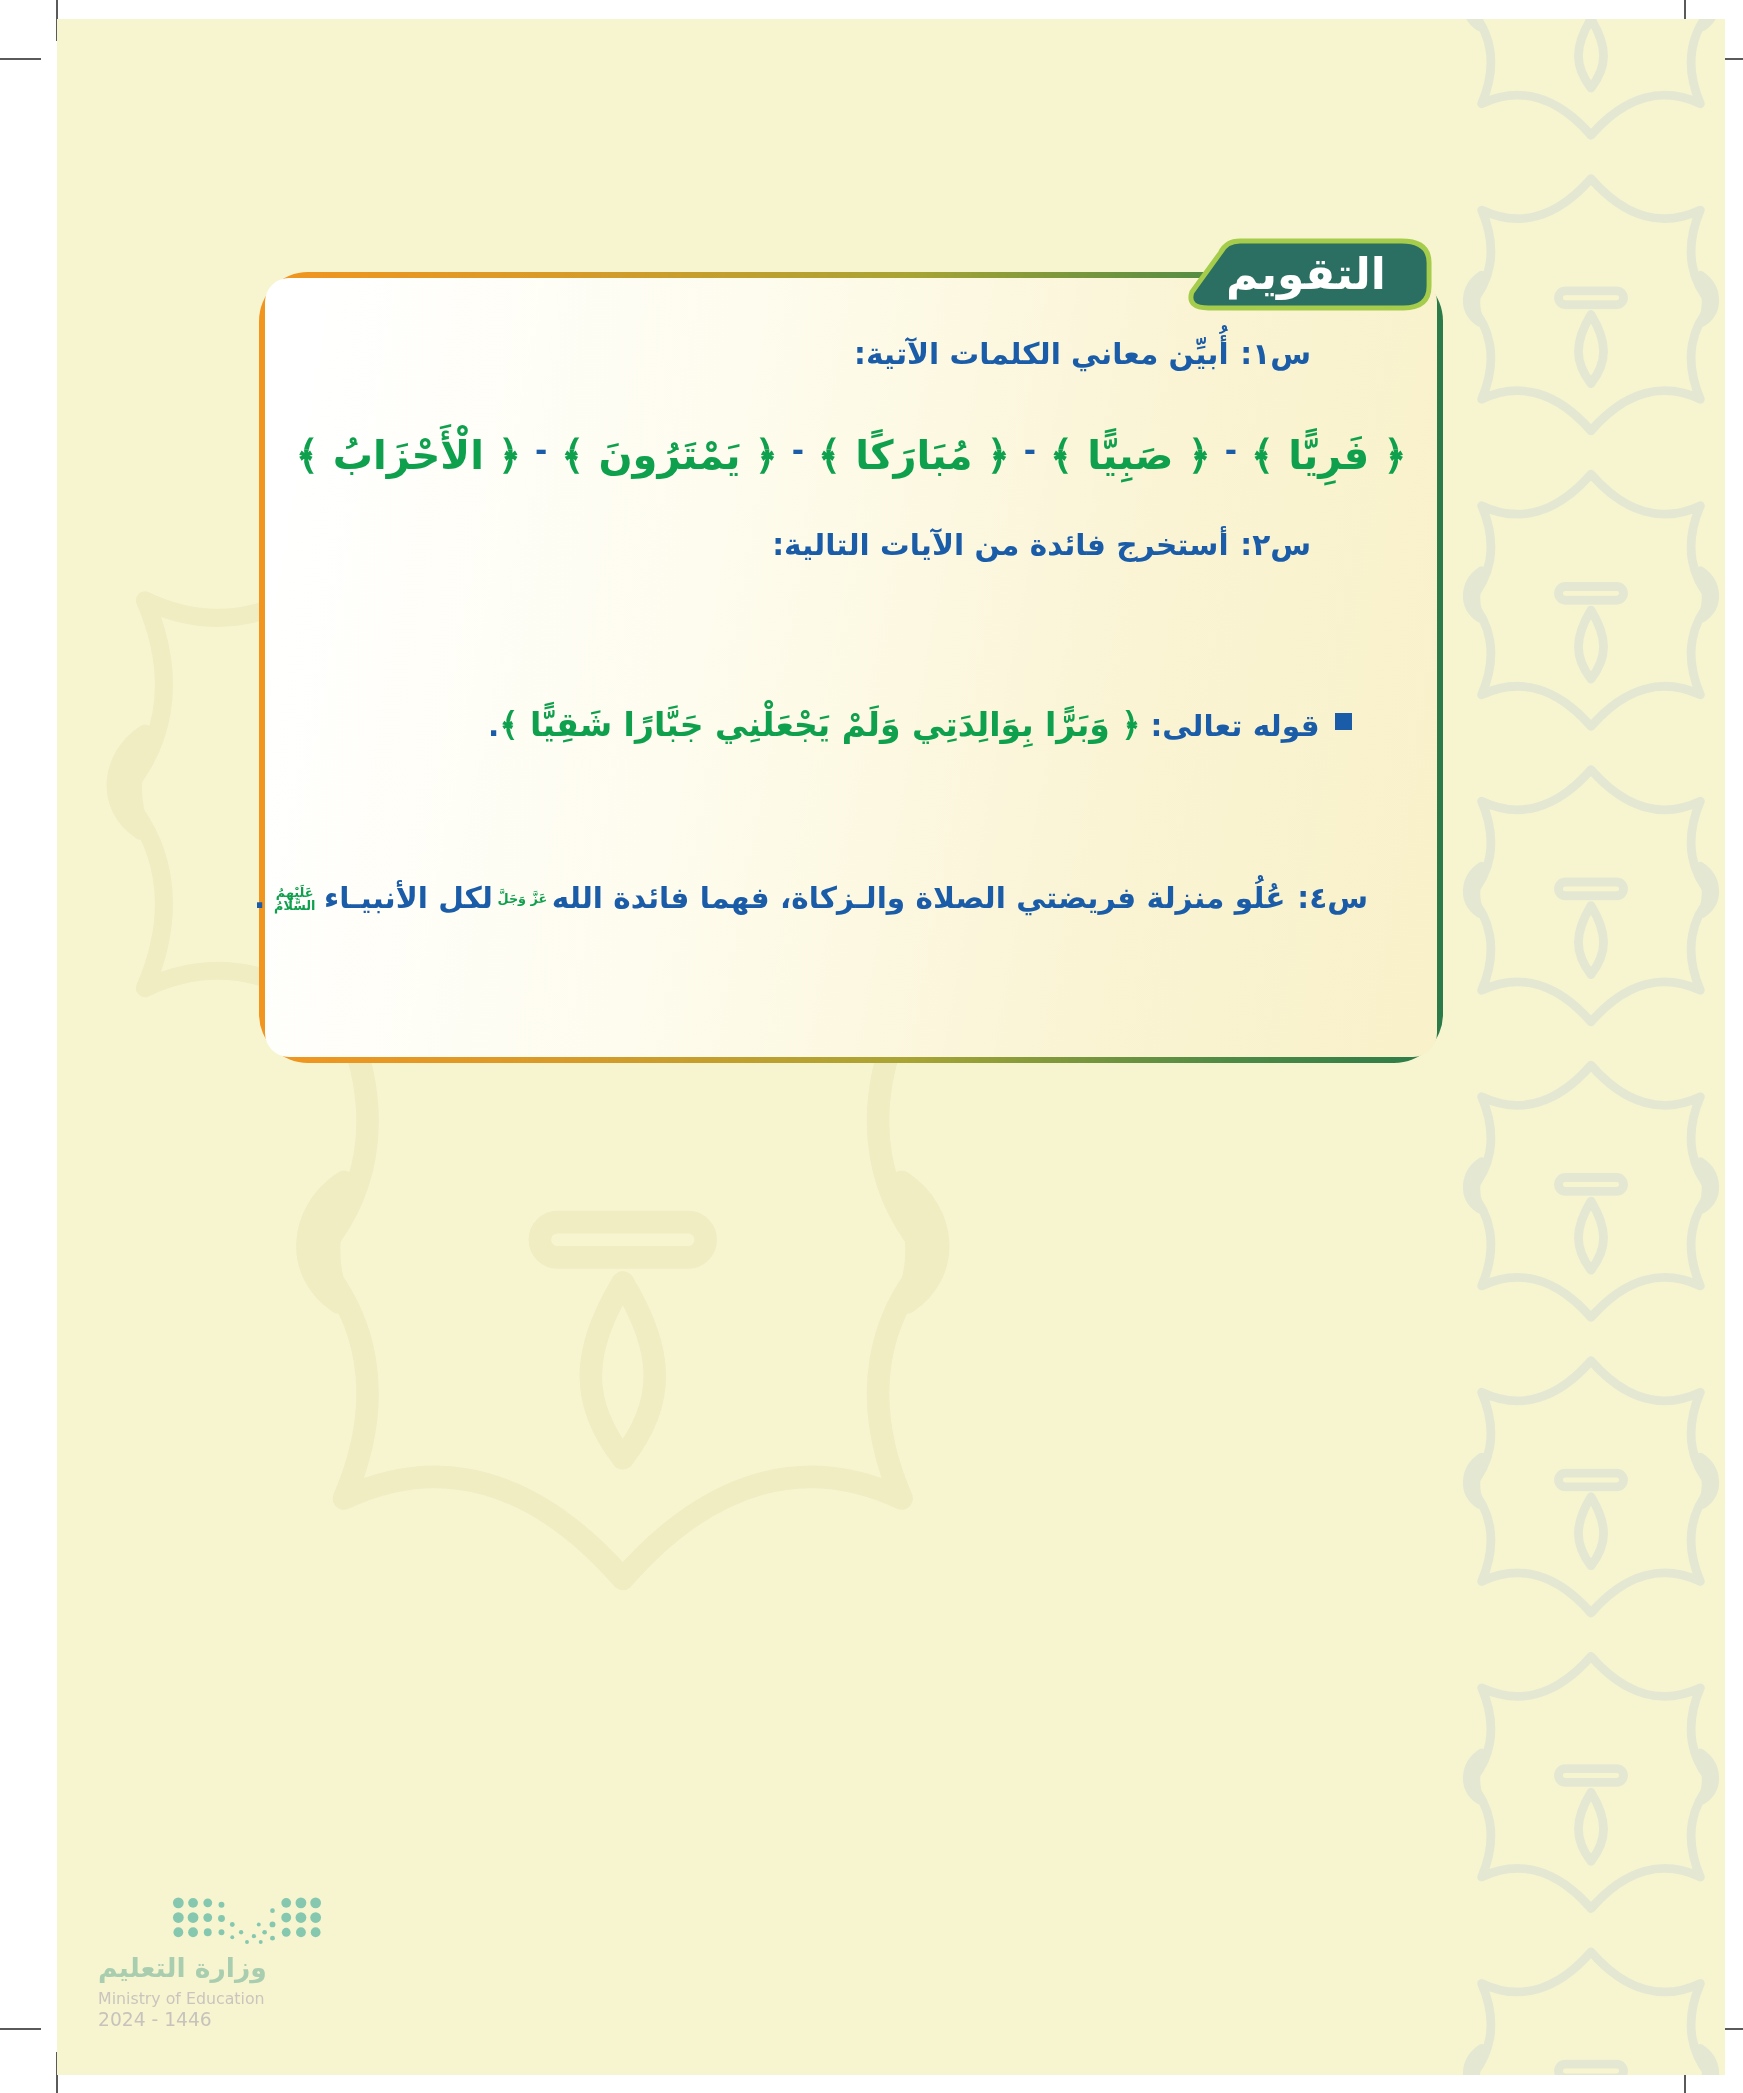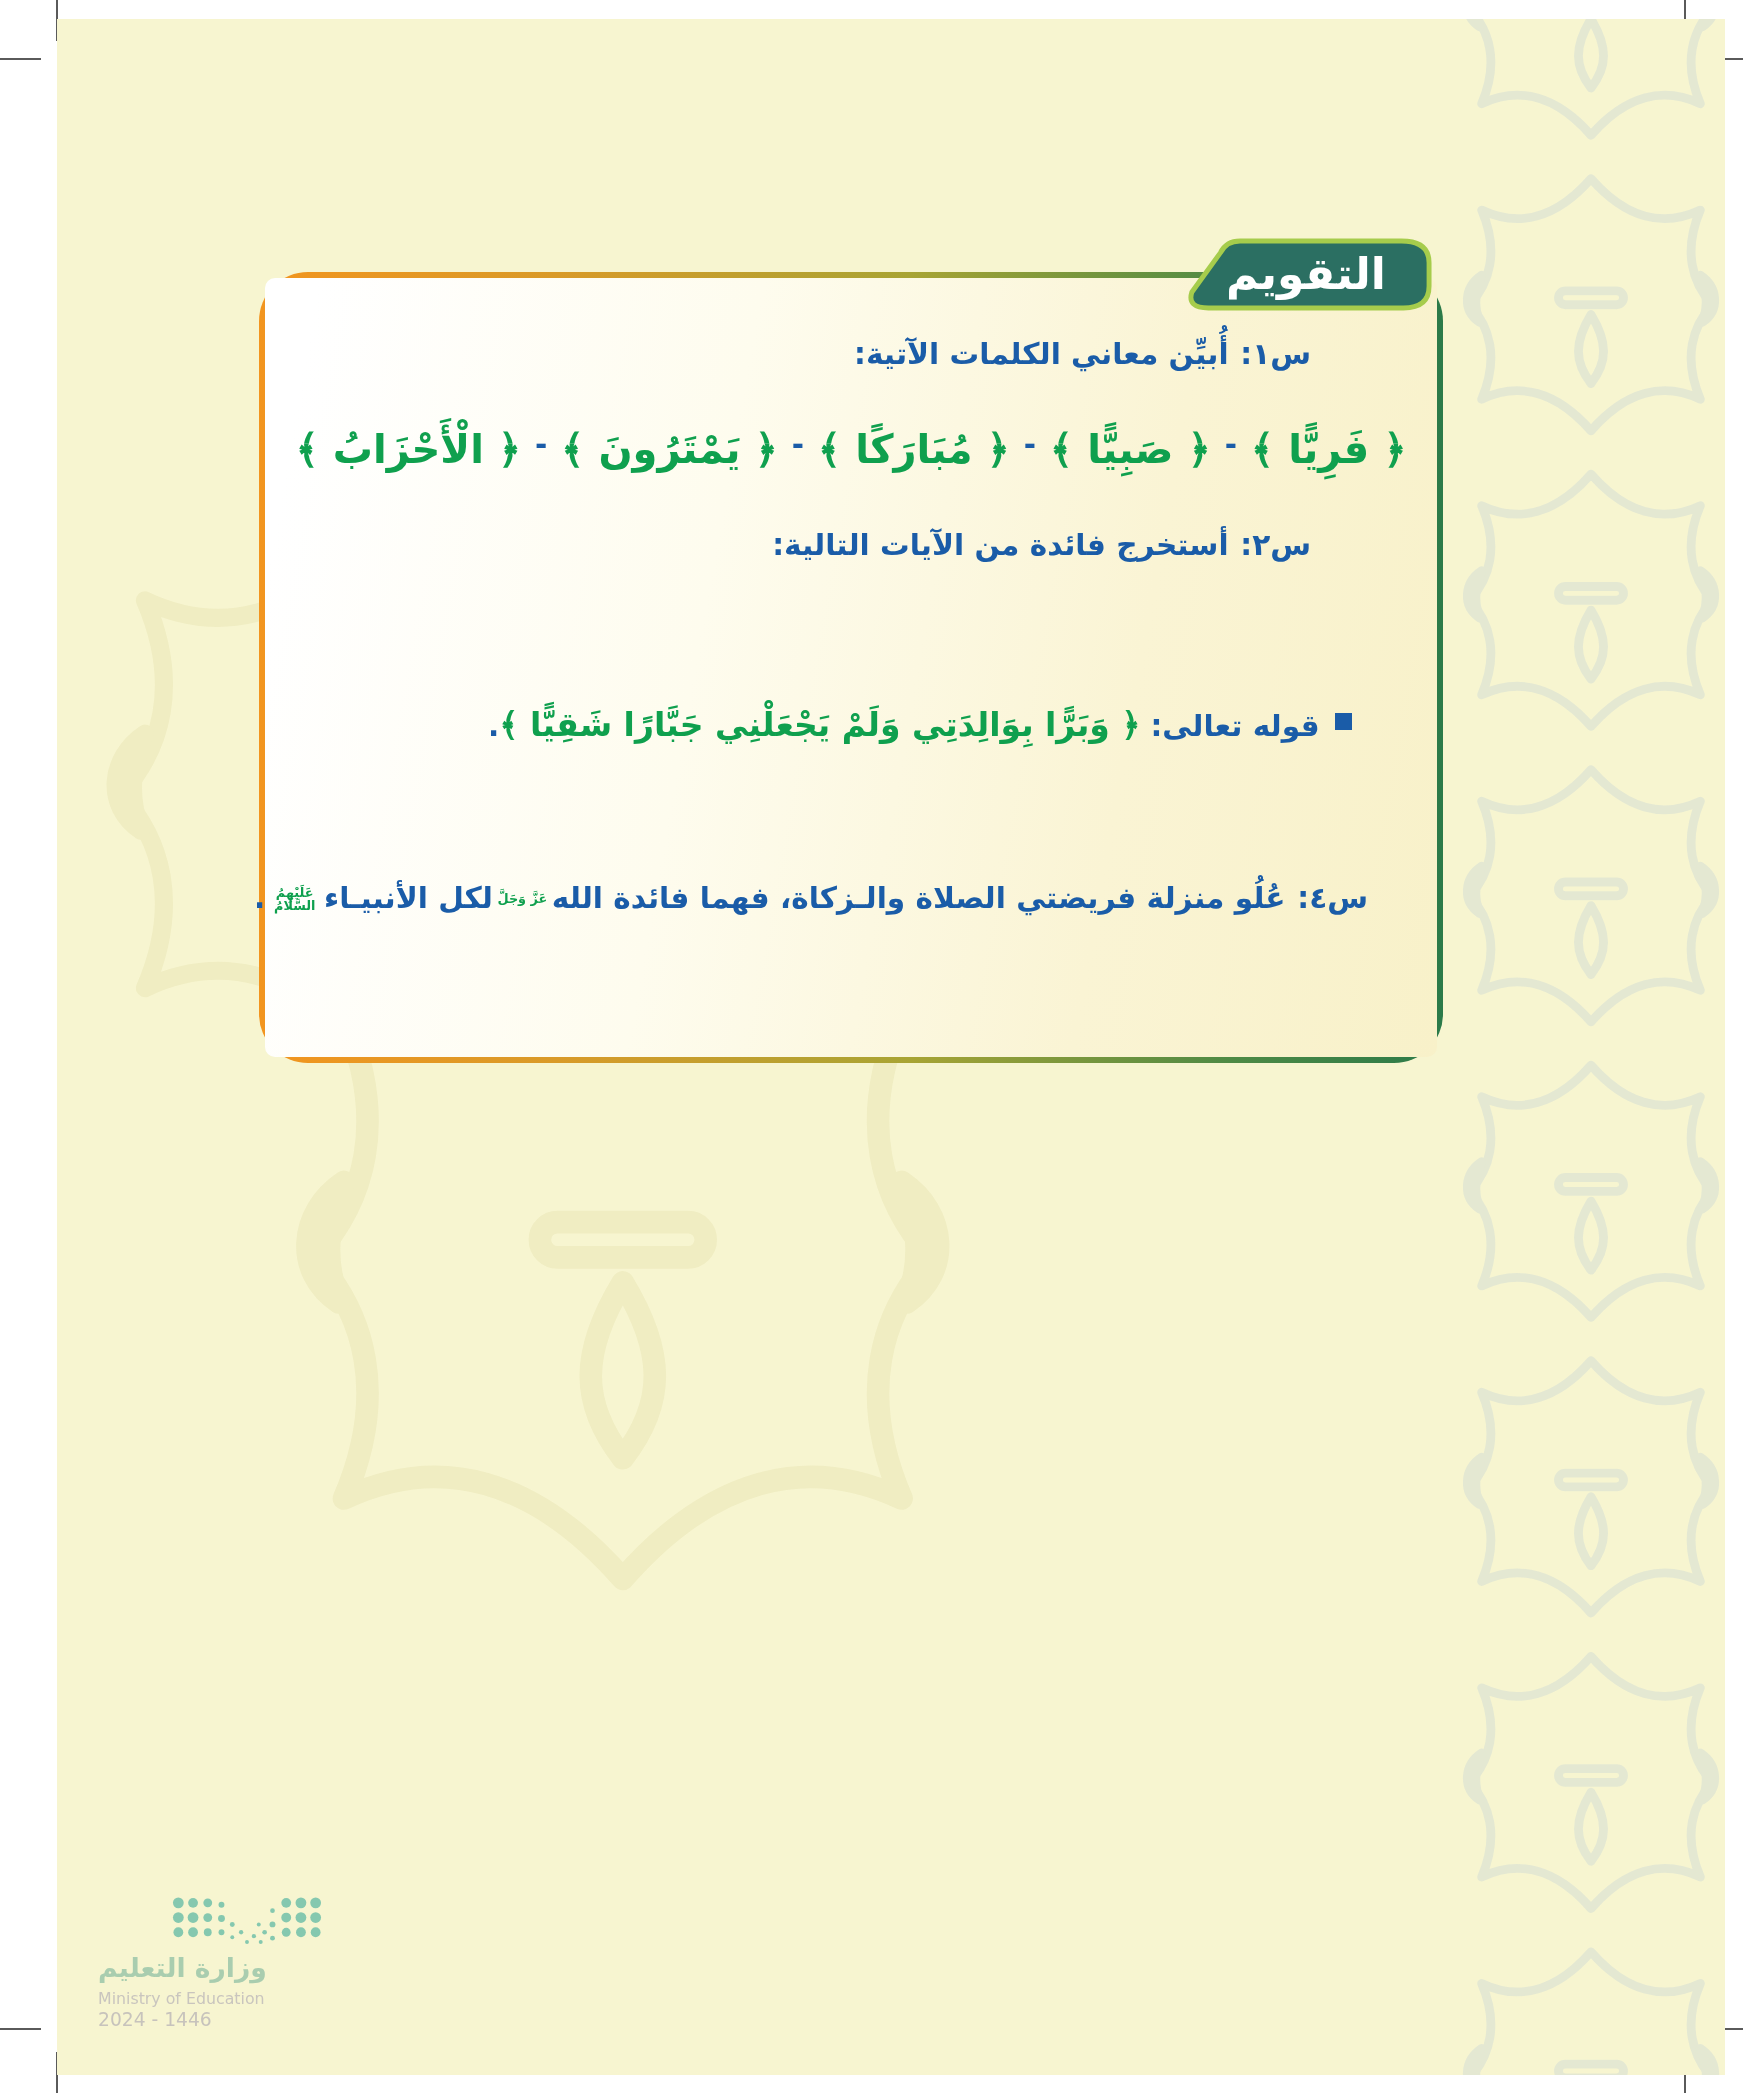--- a/index.html
+++ b/index.html
@@ -18,36 +18,36 @@
   .band-svg{position:absolute;left:1401px;top:0;width:266px;height:2056px;color:#D9E1D4;opacity:.62;}
   .wm-svg{position:absolute;left:0;top:0;width:1668px;height:2056px;color:#EFECC0;opacity:.85;}
   
   .card-wrap{
     position:absolute;left:202px;top:253px;width:1184px;height:791px;
     border-radius:49px;padding:5.9px;box-sizing:border-box;
     background:linear-gradient(to right,#F2951F 0%,#D99A28 25%,#A8A434 55%,#4E8A45 82%,#2B7A49 100%);
     z-index:2;
   }
   .card{
-    width:100%;height:100%;border-radius:10px;position:relative;
+    width:100%;height:100%;border-radius:24px;position:relative;
     background:linear-gradient(100deg,#FFFFFF 4%,#FEFCEE 38%,#FAF4D4 72%,#F8F1C9 100%);
   }
   
   .tab{position:absolute;left:1122px;top:218px;width:254px;height:75px;z-index:4;}
   .tab .tab-label{
     position:absolute;left:0;top:0;width:100%;height:71px;display:flex;align-items:center;justify-content:center;
     color:#ffffff;font-size:44px;font-weight:bold;direction:rtl;padding-top:2px;box-sizing:border-box;
   }
   
   .line{position:absolute;direction:rtl;white-space:nowrap;line-height:1.75;}
   .q{color:#1A5CA8;font-weight:bold;font-size:29.6px;}
   .qlabel{margin-left:11.8px;}
   .verse{color:#0FA04E;font-weight:bold;font-size:33px;}
   .suffix{color:#1A5CA8;font-weight:bold;font-size:29.6px;}
-  .words{width:100%;text-align:center;top:136px;font-weight:bold;font-size:40px;color:#0FA04E;}
+  .words{width:100%;text-align:center;top:142px;font-weight:bold;font-size:40px;color:#0FA04E;}
   .words .sep{color:#1A5CA8;font-size:29.6px;margin:0 13.8px;vertical-align:7.9px;}
   .bullet .sq{
     display:inline-block;width:16.7px;height:16.7px;background:#1A5CA8;margin-left:15.8px;vertical-align:5.9px;
   }
   .intro{color:#1A5CA8;font-weight:bold;font-size:29.6px;margin-left:9.9px;}
   .honor{
     display:inline-block;color:#0FA04E;font-weight:bold;font-size:12.8px;line-height:1.05;
     width:51px;text-align:center;vertical-align:middle;white-space:normal;margin:0 3.9px;
   }
   

